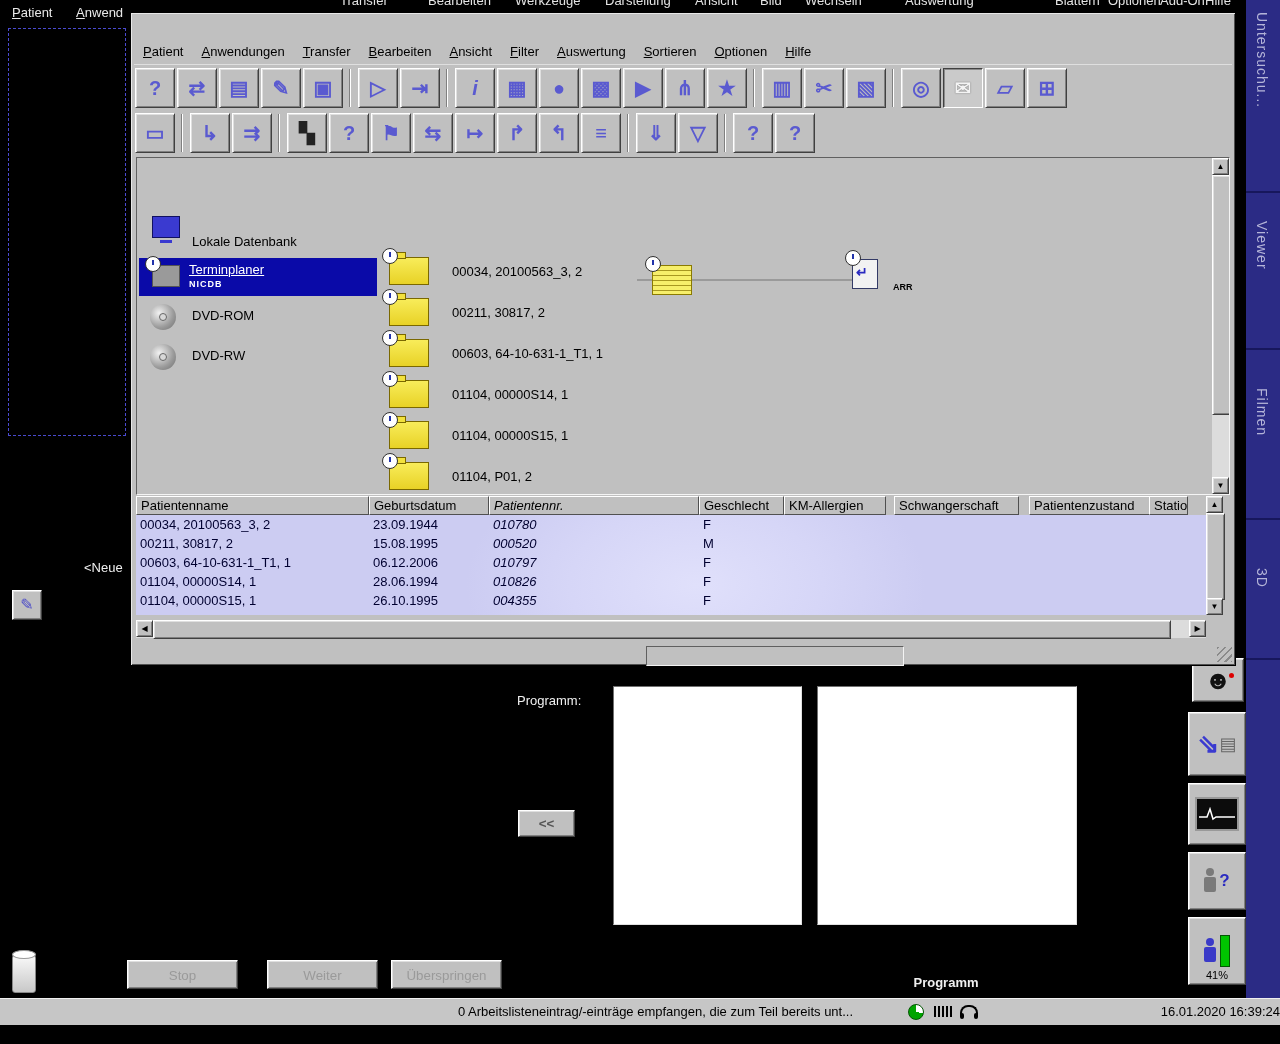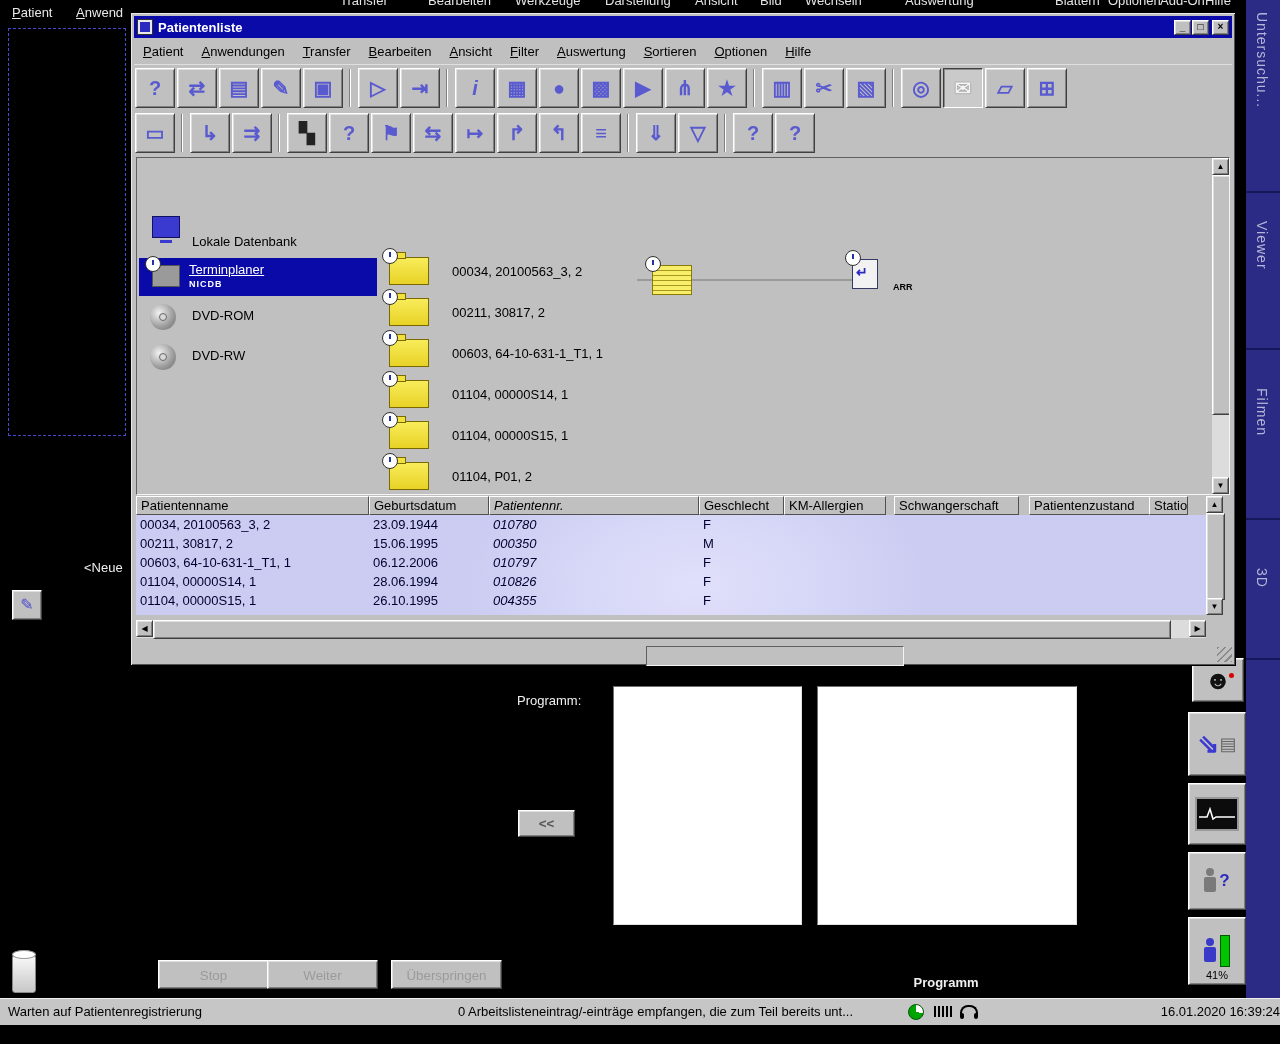--- a/index.html
+++ b/index.html
@@ -29,21 +29,21 @@
        background:#fff;border:1px solid #999;}
 
   .proglabel{position:absolute;left:517px;top:693px;color:#f0f0f0;}
   .listbox{position:absolute;background:#fff;border:1px solid;border-color:#707070 #e0e0e0 #e0e0e0 #707070;}
   .lb1{left:613px;top:686px;width:187px;height:237px;}
   .lb2{left:817px;top:686px;width:258px;height:237px;}
   .collapsebtn{position:absolute;left:518px;top:810px;width:57px;height:27px;color:#555;font-weight:bold;}
   .progcaption{position:absolute;left:817px;top:975px;width:258px;text-align:center;color:#f0f0f0;font-weight:bold;}
 
   .actbtn{position:absolute;top:960px;width:111px;height:29px;color:#9a9a9a;text-align:center;line-height:27px;}
-  .actbtn.b1{left:158px;} .actbtn.b2{left:267px;} .actbtn.b3{left:391px;}
+  .actbtn.b1{left:127px;} .actbtn.b2{left:267px;} .actbtn.b3{left:391px;}
 
   
   .statusbar{position:absolute;left:0;top:998px;width:1280px;height:26px;background:#c6c6c6;
              border-top:1px solid #efefef;}
   .sbcell{position:absolute;top:3px;height:19px;line-height:19px;padding:0 6px;white-space:nowrap;overflow:hidden;}
   .sb-left{left:2px;width:440px;}
   .sb-center{left:452px;width:452px;}
   .sb-right{left:1130px;width:144px;text-align:right;}
   .sb-pie{position:absolute;left:908px;top:5px;width:14px;height:14px;border-radius:50%;
           background:conic-gradient(#ffffff 0 100deg,#00a400 100deg 360deg);border:1px solid #035703;}
@@ -222,27 +222,20 @@
     <span class="qmark">?</span>
   </button>
   <button class="rtb raised" style="top:917px;height:68px">
     <span class="fig blue"></span>
     <span class="loadbar"></span>
     <span class="loadpct">41%</span>
   </button>
 
   <div class="dialog">
 
-    <div class="titlebar">
-      <span class="title-icon"></span>
-      <span class="title-text">Patientenliste</span>
-      <button class="winbtn raised"><span>_</span></button>
-      <button class="winbtn raised"><span>□</span></button>
-      <button class="winbtn raised" style="margin-left:3px"><span>×</span></button>
-    </div>
 
     <div class="menubar">
       <span class="menu-item fl">Patient</span>
       <span class="menu-item fl">Anwendungen</span>
       <span class="menu-item fl">Transfer</span>
       <span class="menu-item fl">Bearbeiten</span>
       <span class="menu-item fl">Ansicht</span>
       <span class="menu-item fl">Filter</span>
       <span class="menu-item fl">Auswertung</span>
       <span class="menu-item fl">Sortieren</span>
@@ -460,22 +453,22 @@
     <div class="tbody">
       <div class="wm" style="left:330px;top:-70px;width:460px;height:280px"></div>
       <div class="trow" style="top:0">
         <span class="bc c0">00034, 20100563_3, 2</span>
         <span class="bc c1">23.09.1944</span>
         <span class="bc c2">010780</span>
         <span class="bc c3">F</span>
       </div>
       <div class="trow" style="top:19px">
         <span class="bc c0">00211, 30817, 2</span>
-        <span class="bc c1">15.06.1995</span>
-        <span class="bc c2">000350</span>
+        <span class="bc c1">15.08.1995</span>
+        <span class="bc c2">000520</span>
         <span class="bc c3">M</span>
       </div>
       <div class="trow" style="top:38px">
         <span class="bc c0">00603, 64-10-631-1_T1, 1</span>
         <span class="bc c1">06.12.2006</span>
         <span class="bc c2">010797</span>
         <span class="bc c3">F</span>
       </div>
       <div class="trow" style="top:57px">
         <span class="bc c0">01104, 00000S14, 1</span>
@@ -507,21 +500,20 @@
       <button class="scrbtn raised" style="left:0;top:0">◀</button>
       <div class="scrthumb raised" style="left:17px;top:0;width:1016px;height:17px"></div>
       <button class="scrbtn raised" style="right:0;top:0">▶</button>
     </div>
 
     <div class="statusfield sunken" style="left:515px;width:258px"></div>
     <div class="grip"></div>
   </div>
 
   <div class="statusbar">
-    <span class="sbcell sb-left">Warten auf Patientenregistrierung</span>
     <span class="sbcell sb-center">0 Arbeitslisteneintrag/-einträge empfangen, die zum Teil bereits unt...</span>
     <span class="sb-pie"></span>
     <span class="sb-wave"></span>
     <span class="sb-phones"></span>
     <span class="sbcell sb-right">16.01.2020 16:39:24</span>
   </div>
 
 </div>
 
 </body></html>

